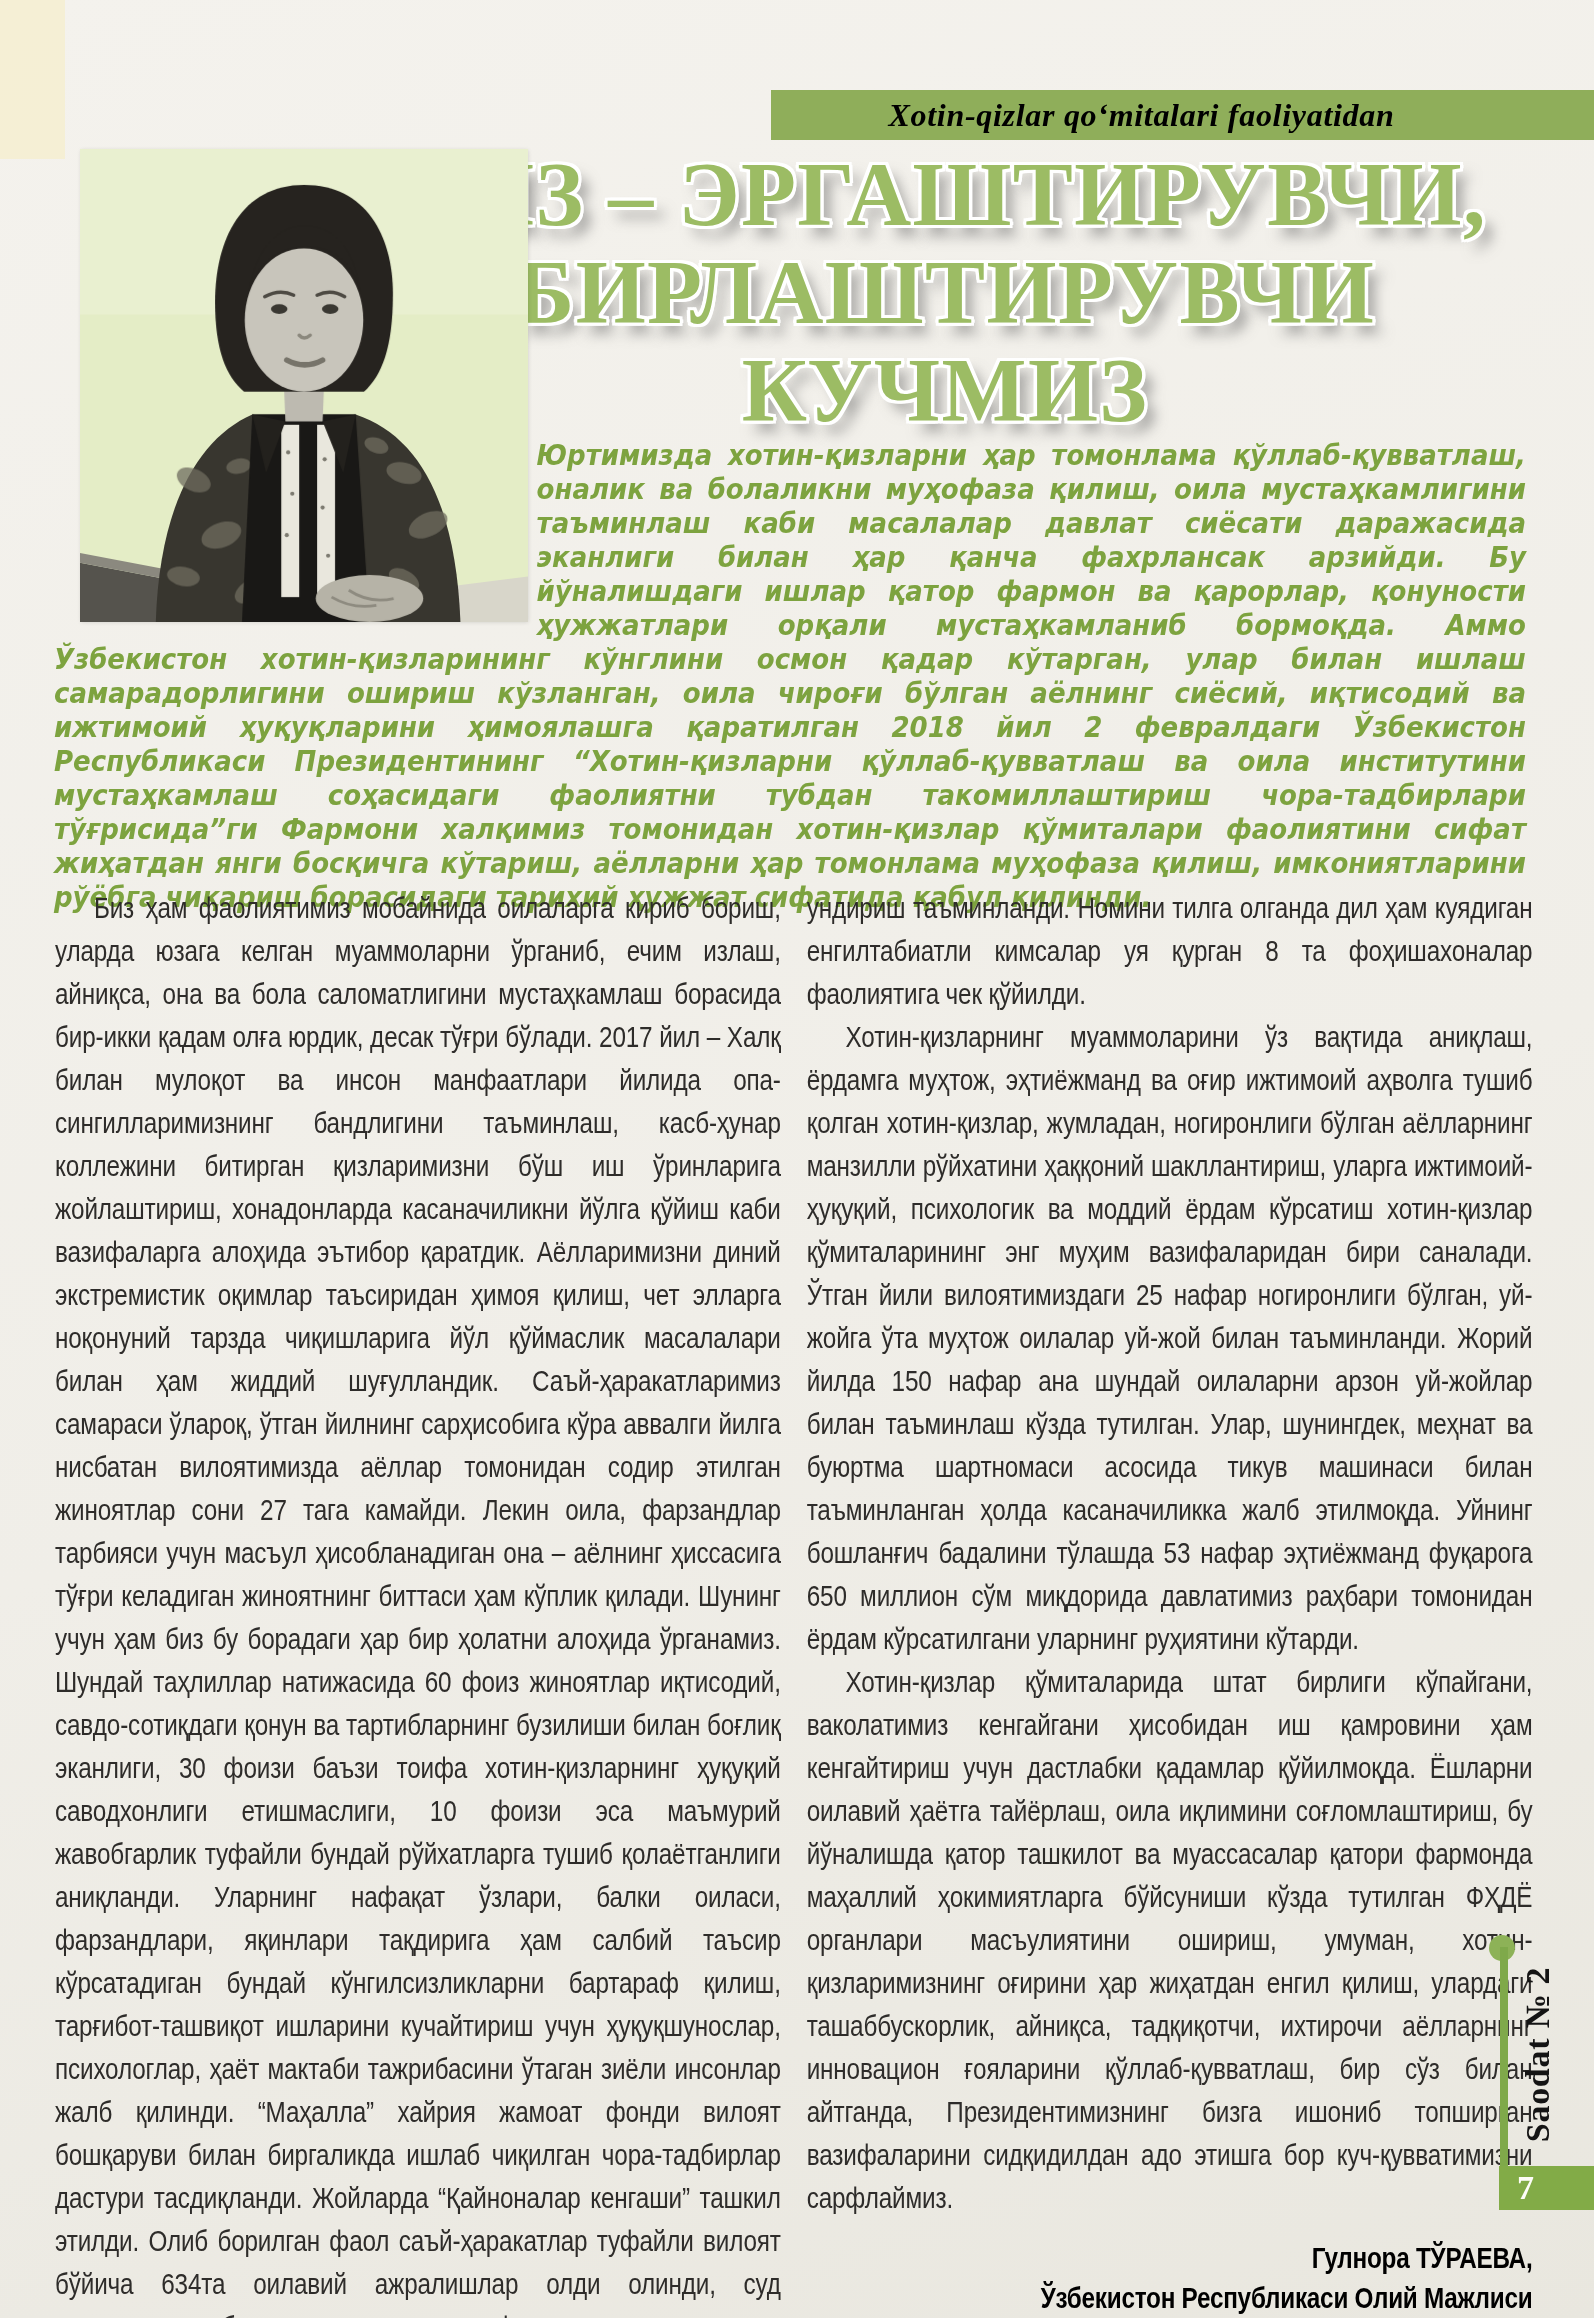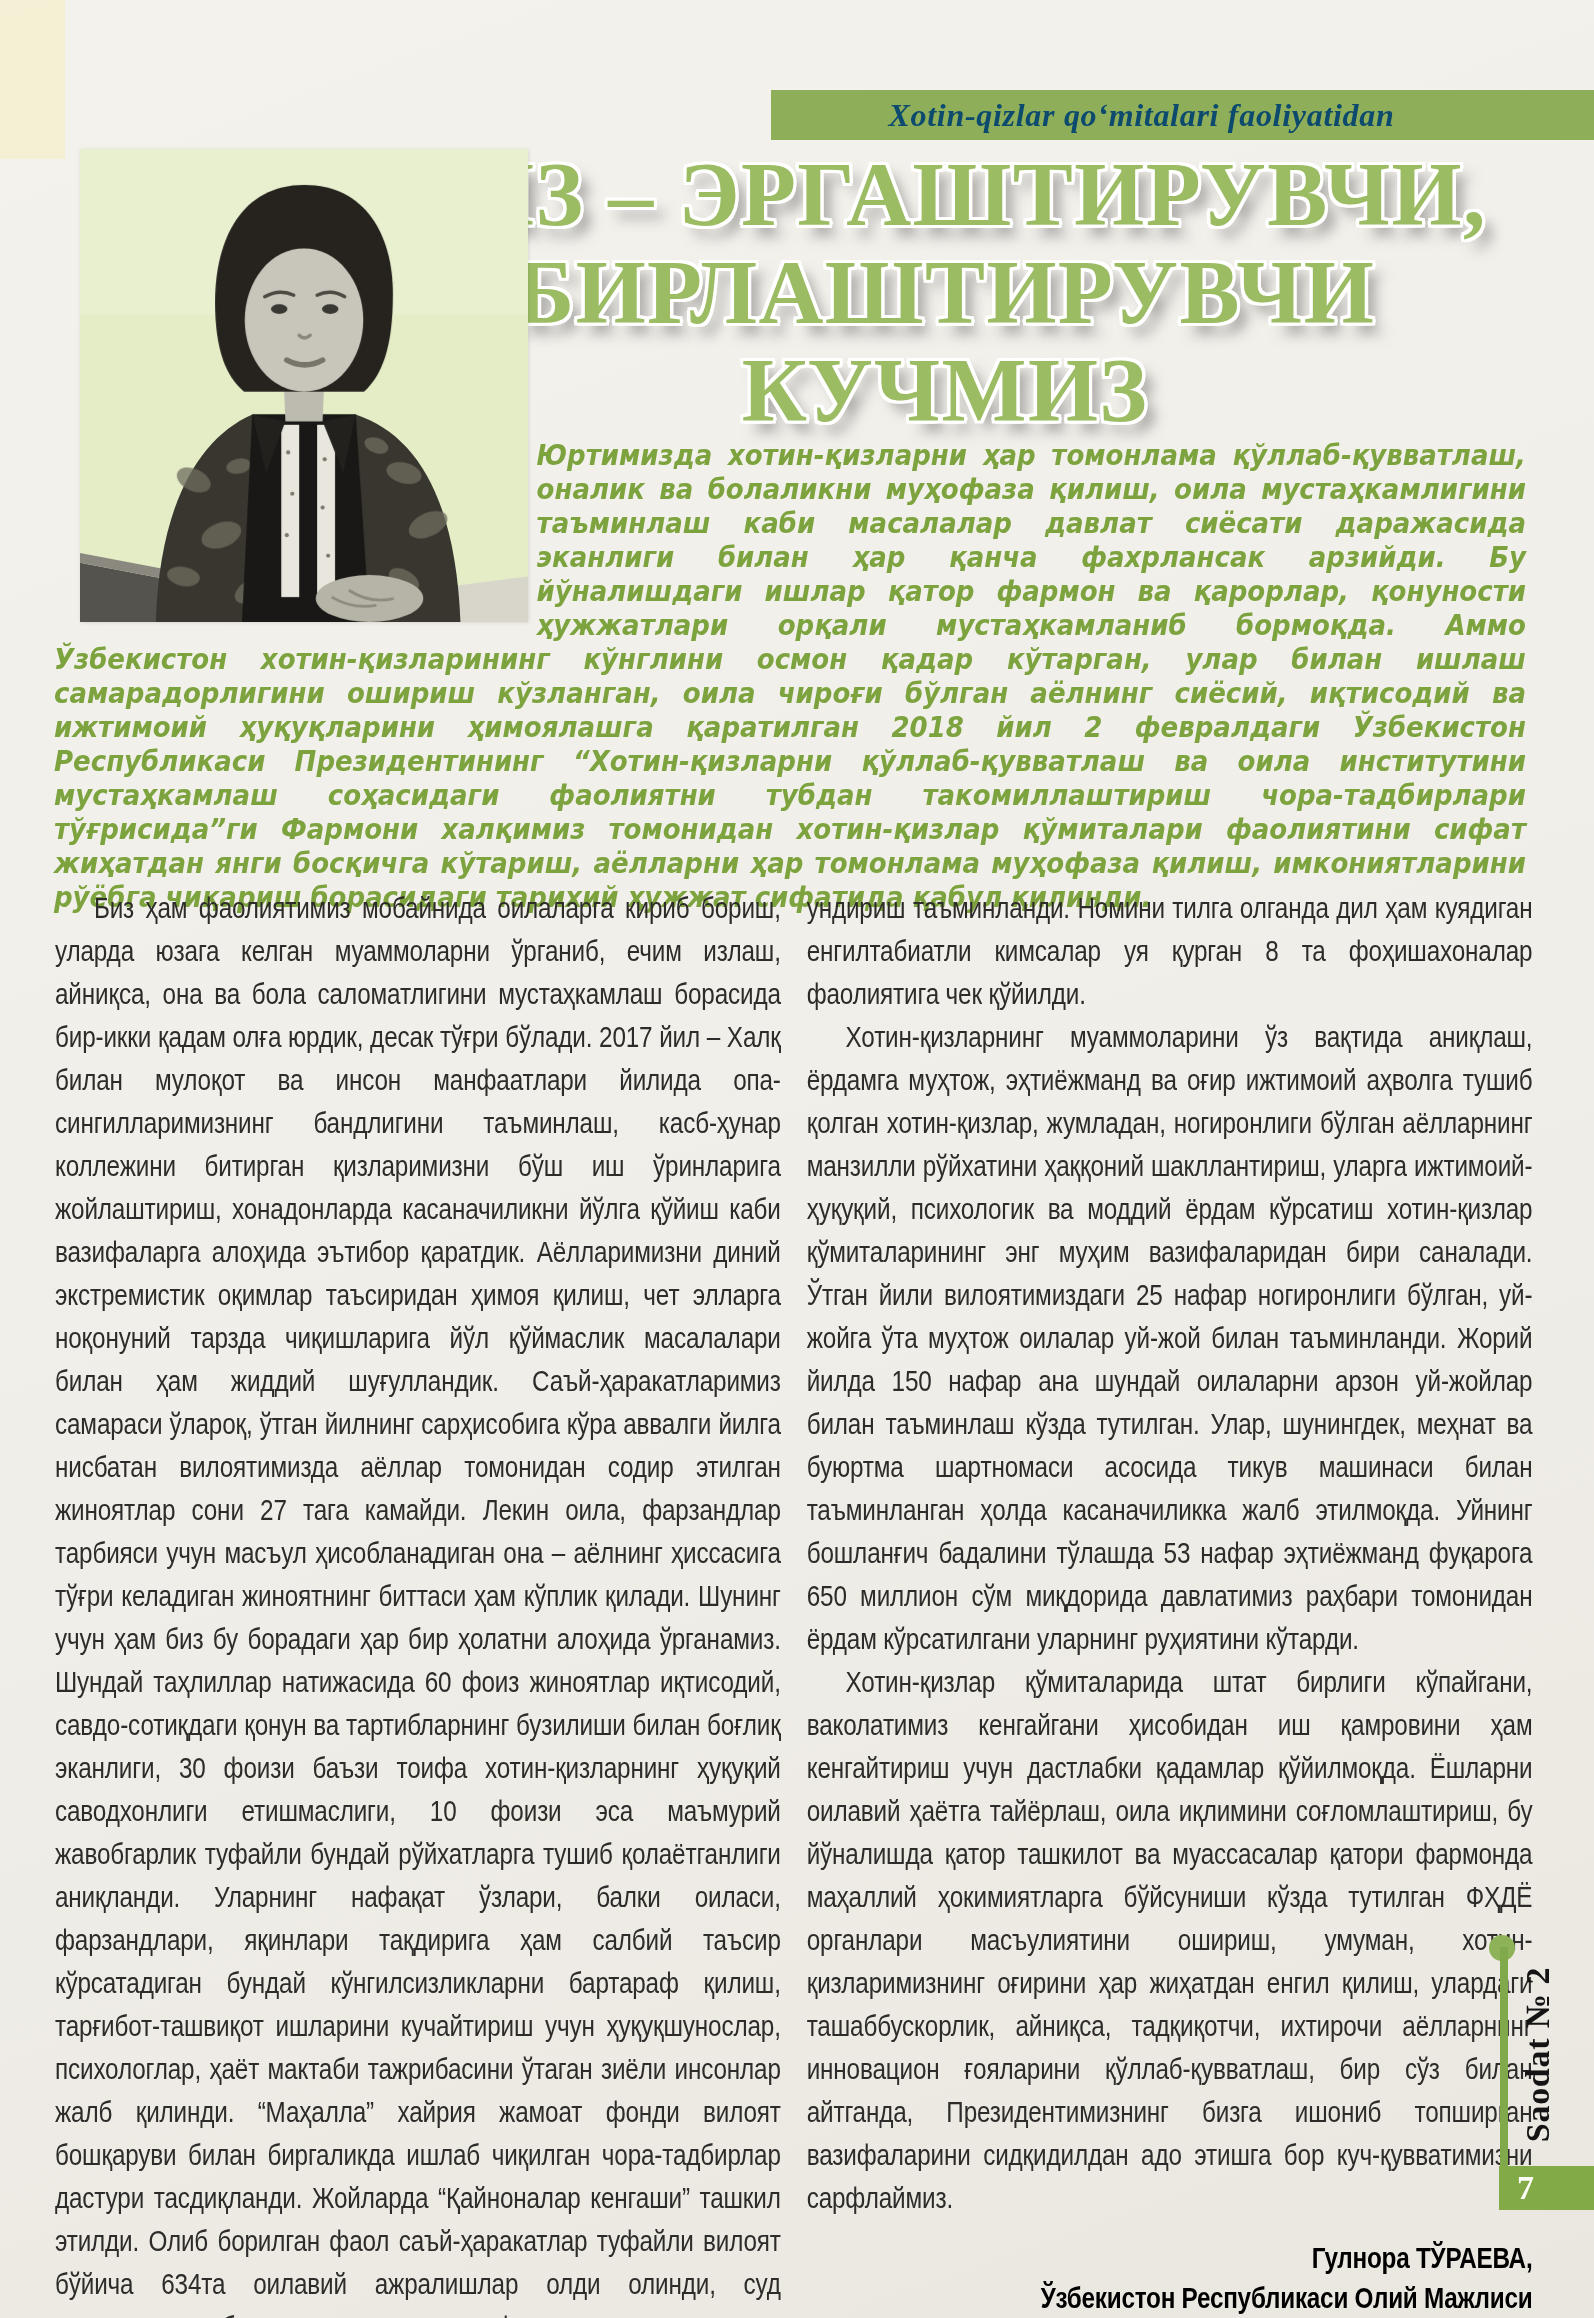--- a/index.html
+++ b/index.html
@@ -17,21 +17,21 @@
   }
   
   .kicker-band{
     position:absolute;left:771px;top:90px;width:824px;height:50px;
     background:#8fae5a;
     display:flex;align-items:center;justify-content:center;
   }
   .kicker-band span{
     font-family:"Liberation Serif",serif;
     font-style:italic;font-weight:bold;
-    font-size:32px;color:#0c4a6e;letter-spacing:0.7px;
+    font-size:32px;color:#000000;letter-spacing:0.7px;
     padding-right:83px;
   }
   
   .title{
     position:absolute;left:290px;top:146px;width:1310px;
     text-align:center;
     font-family:"Liberation Serif",serif;
     font-weight:bold;
     font-size:90px;line-height:98px;
     letter-spacing:1.4px;

